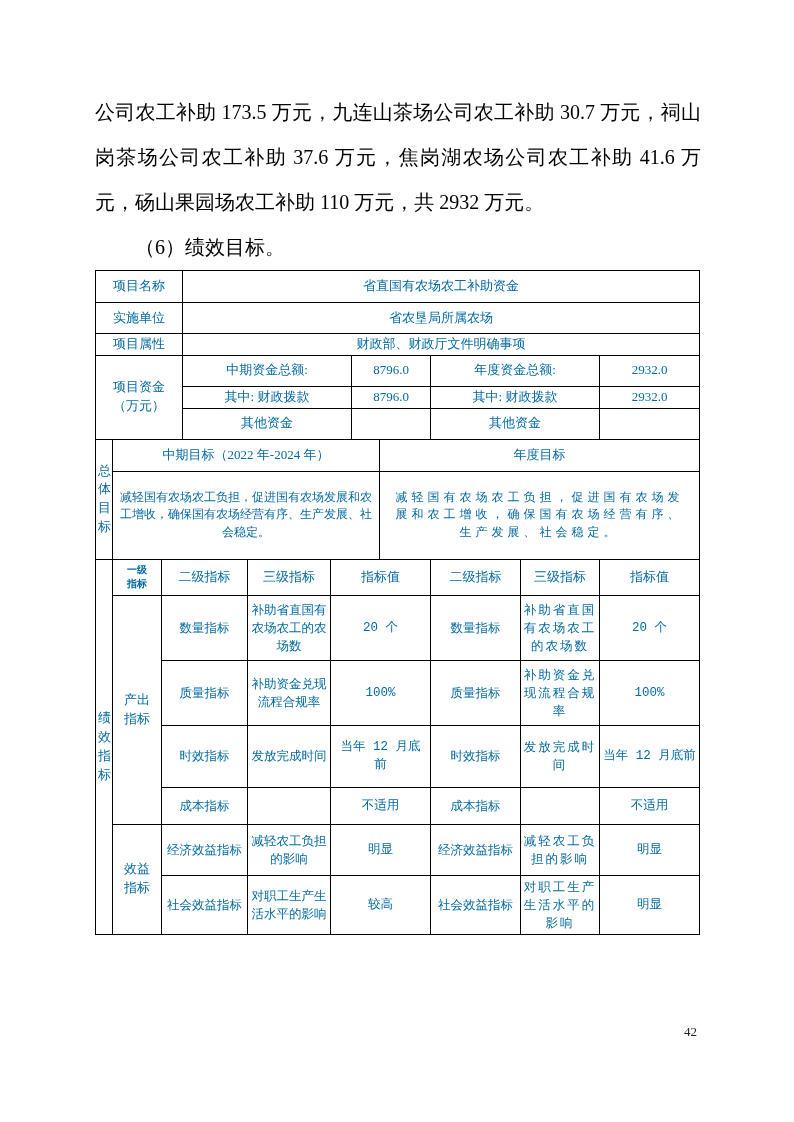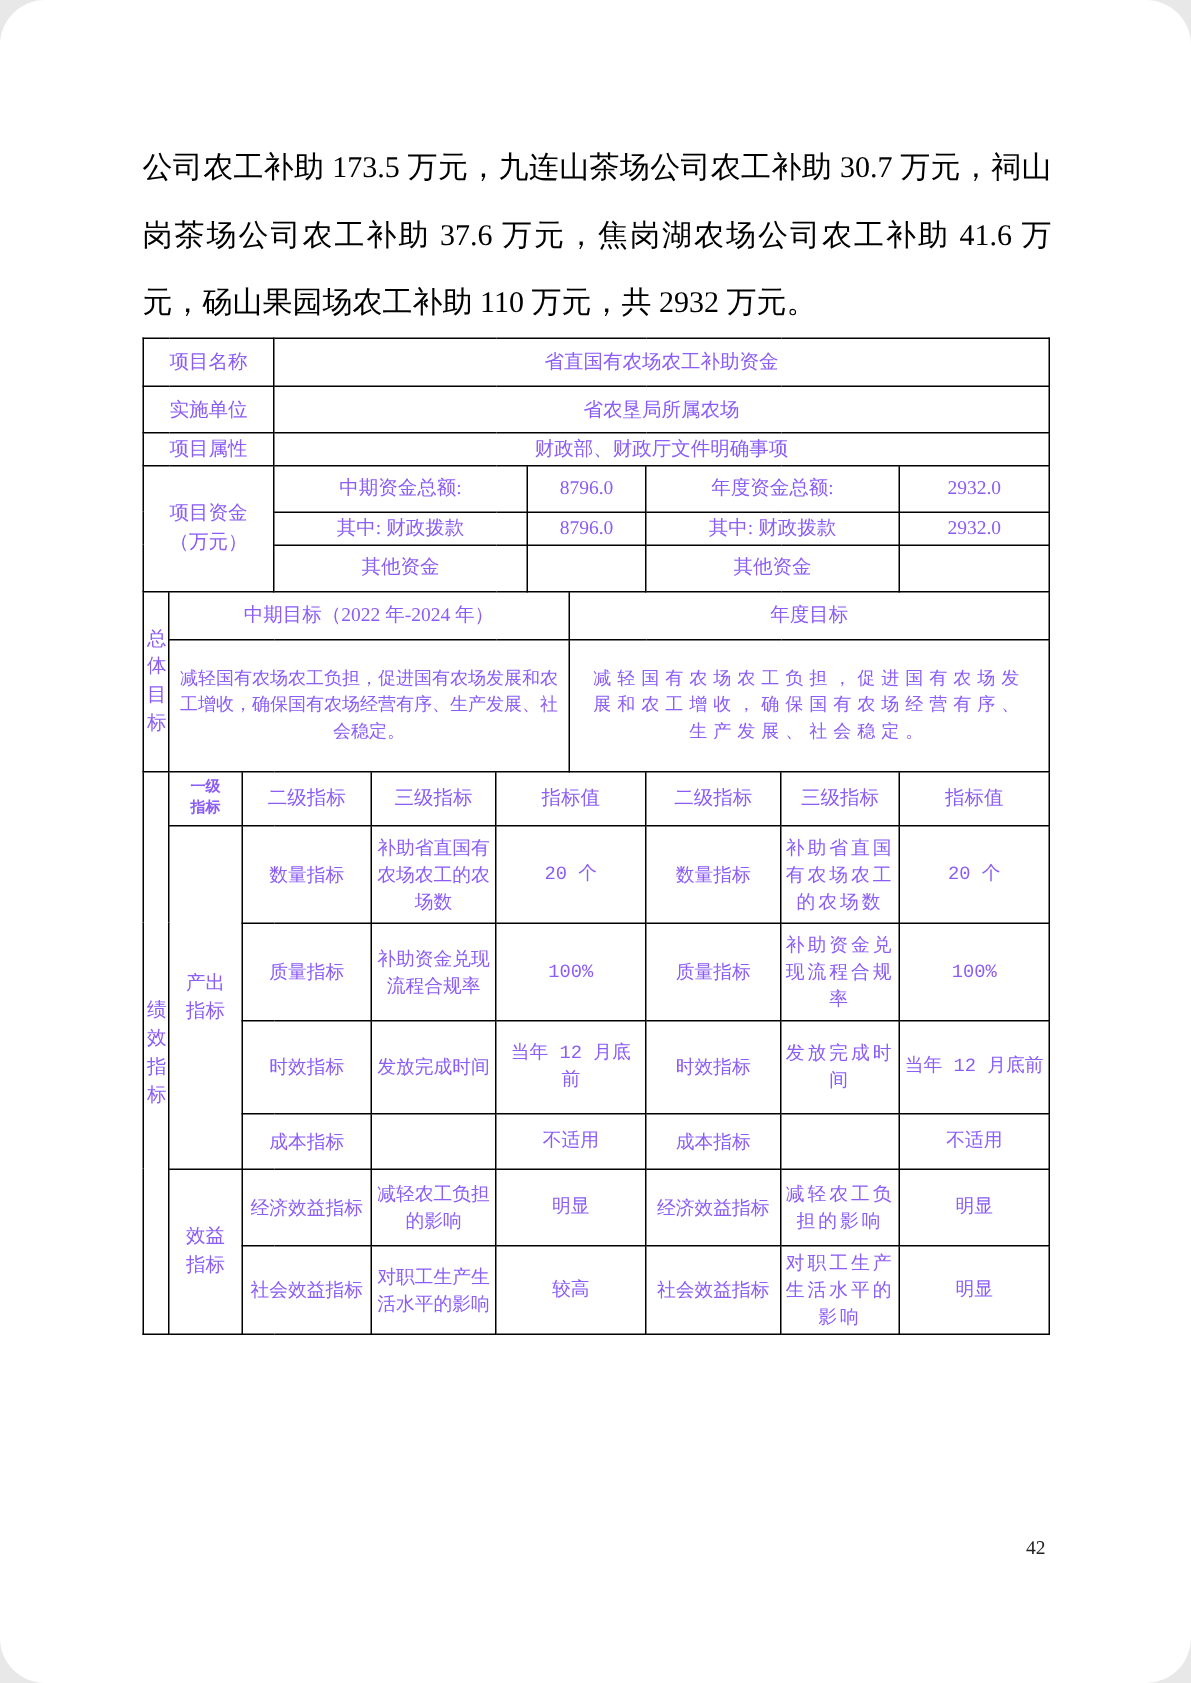--- a/index.html
+++ b/index.html
@@ -5,42 +5,41 @@
   * { margin: 0; padding: 0; box-sizing: border-box; }
   html, body { background: #e8e8e8; }
   .page {
     position: relative;
     width: 794px; height: 1122px;
     margin: 0 auto;
     background: #ffffff;
     font-family: "Liberation Serif", "DejaVu Serif", serif;
     color: #000000;
     overflow: hidden;
-    border-radius: 30px;
   }
   .content { position: absolute; left: 95px; top: 90px; width: 606px; }
 
   .para {
     font-size: 20px; line-height: 45px;
     text-align: justify; text-justify: inter-ideograph;
     color: #000;
   }
   .item-line { font-size: 20px; line-height: 45px; text-indent: 40px; }
 
   .tbl-title {
     margin-top: 4px;
     text-align: center; font-weight: bold; font-size: 19px;
     font-family: "Liberation Sans", "DejaVu Sans", sans-serif;
     letter-spacing: 1px;
   }
   .tbl-subtitle { text-align: center; font-size: 13px; margin: 3px 0 6px 0; }
 
   table.perf {
     width: 605px; border-collapse: collapse; table-layout: fixed;
-    font-size: 13px; color: #8b5cf6;
+    font-size: 13px; color: #0369a1;
   }
   table.perf td {
     border: 1px solid #000;
     text-align: center; vertical-align: middle;
     white-space: pre-line;
     padding: 1px 2px;
     line-height: 1.45;
   }
   td.vert {
     padding: 0; word-break: break-all; line-height: 1.5; font-size: 13px;
@@ -64,20 +63,21 @@
     font-size: 13px; color: #222; margin-left: 44px;
   }
 </style>
 </head>
 <body>
 
 <div class="page">
   <div class="content">
 
     <p class="para">公司农工补助 173.5 万元，九连山茶场公司农工补助 30.7 万元，祠山岗茶场公司农工补助 37.6 万元，焦岗湖农场公司农工补助 41.6 万元，砀山果园场农工补助 110 万元，共 2932 万元。</p>
+    <p class="item-line">（6）绩效目标。</p>
 
 
     <table class="perf">
       <colgroup>
         <col style="width:17px">
           <col style="width:49px">
           <col style="width:21px">
           <col style="width:65px">
         <col style="width:83px">
           <col style="width:21px">

